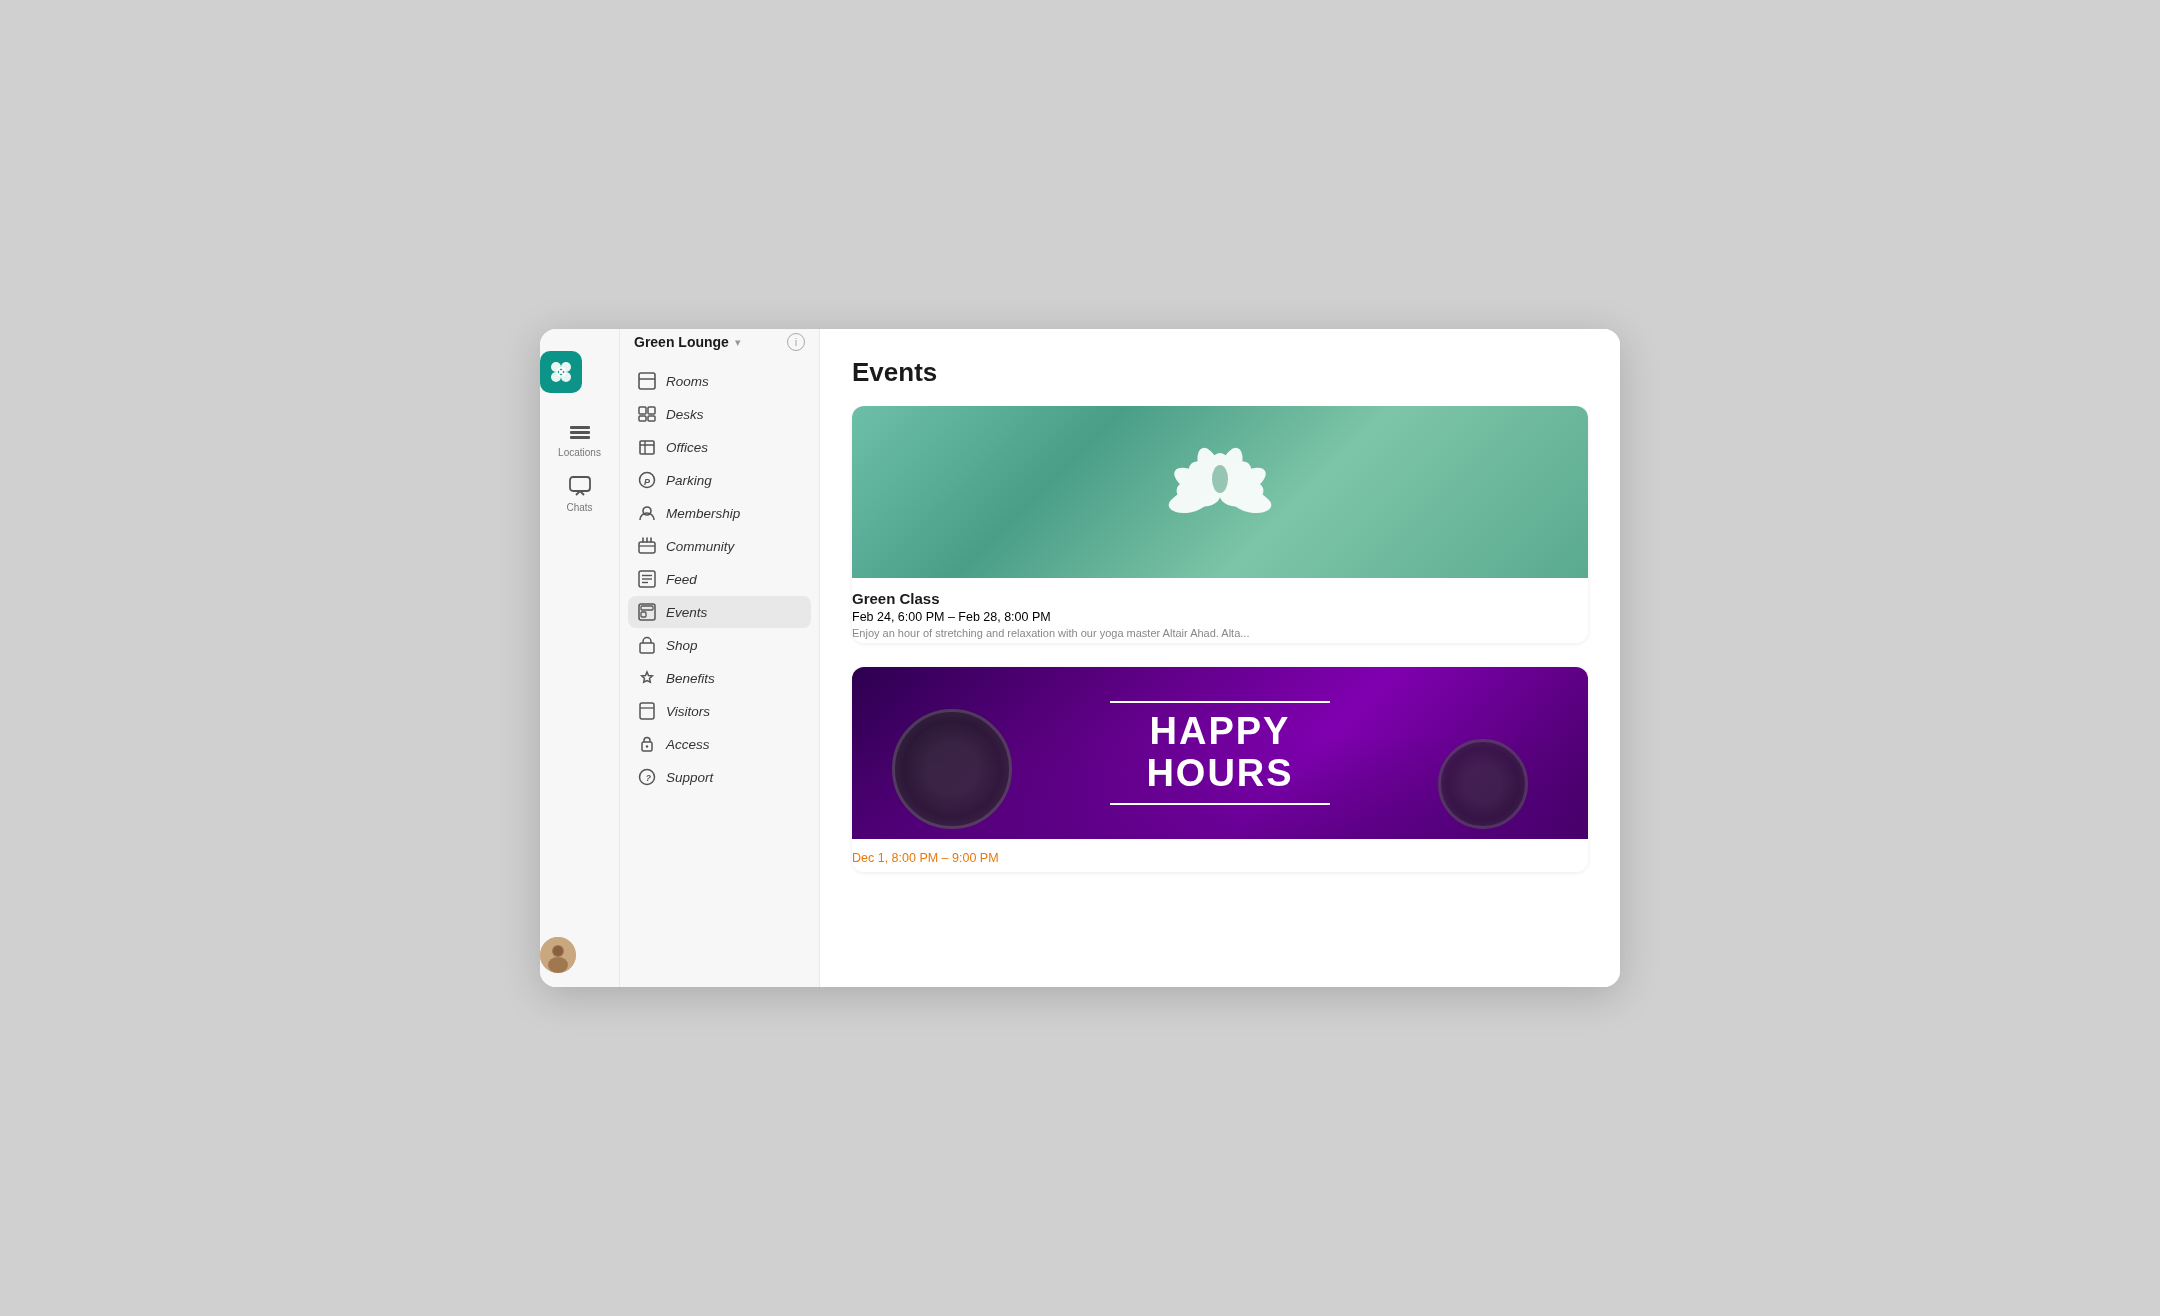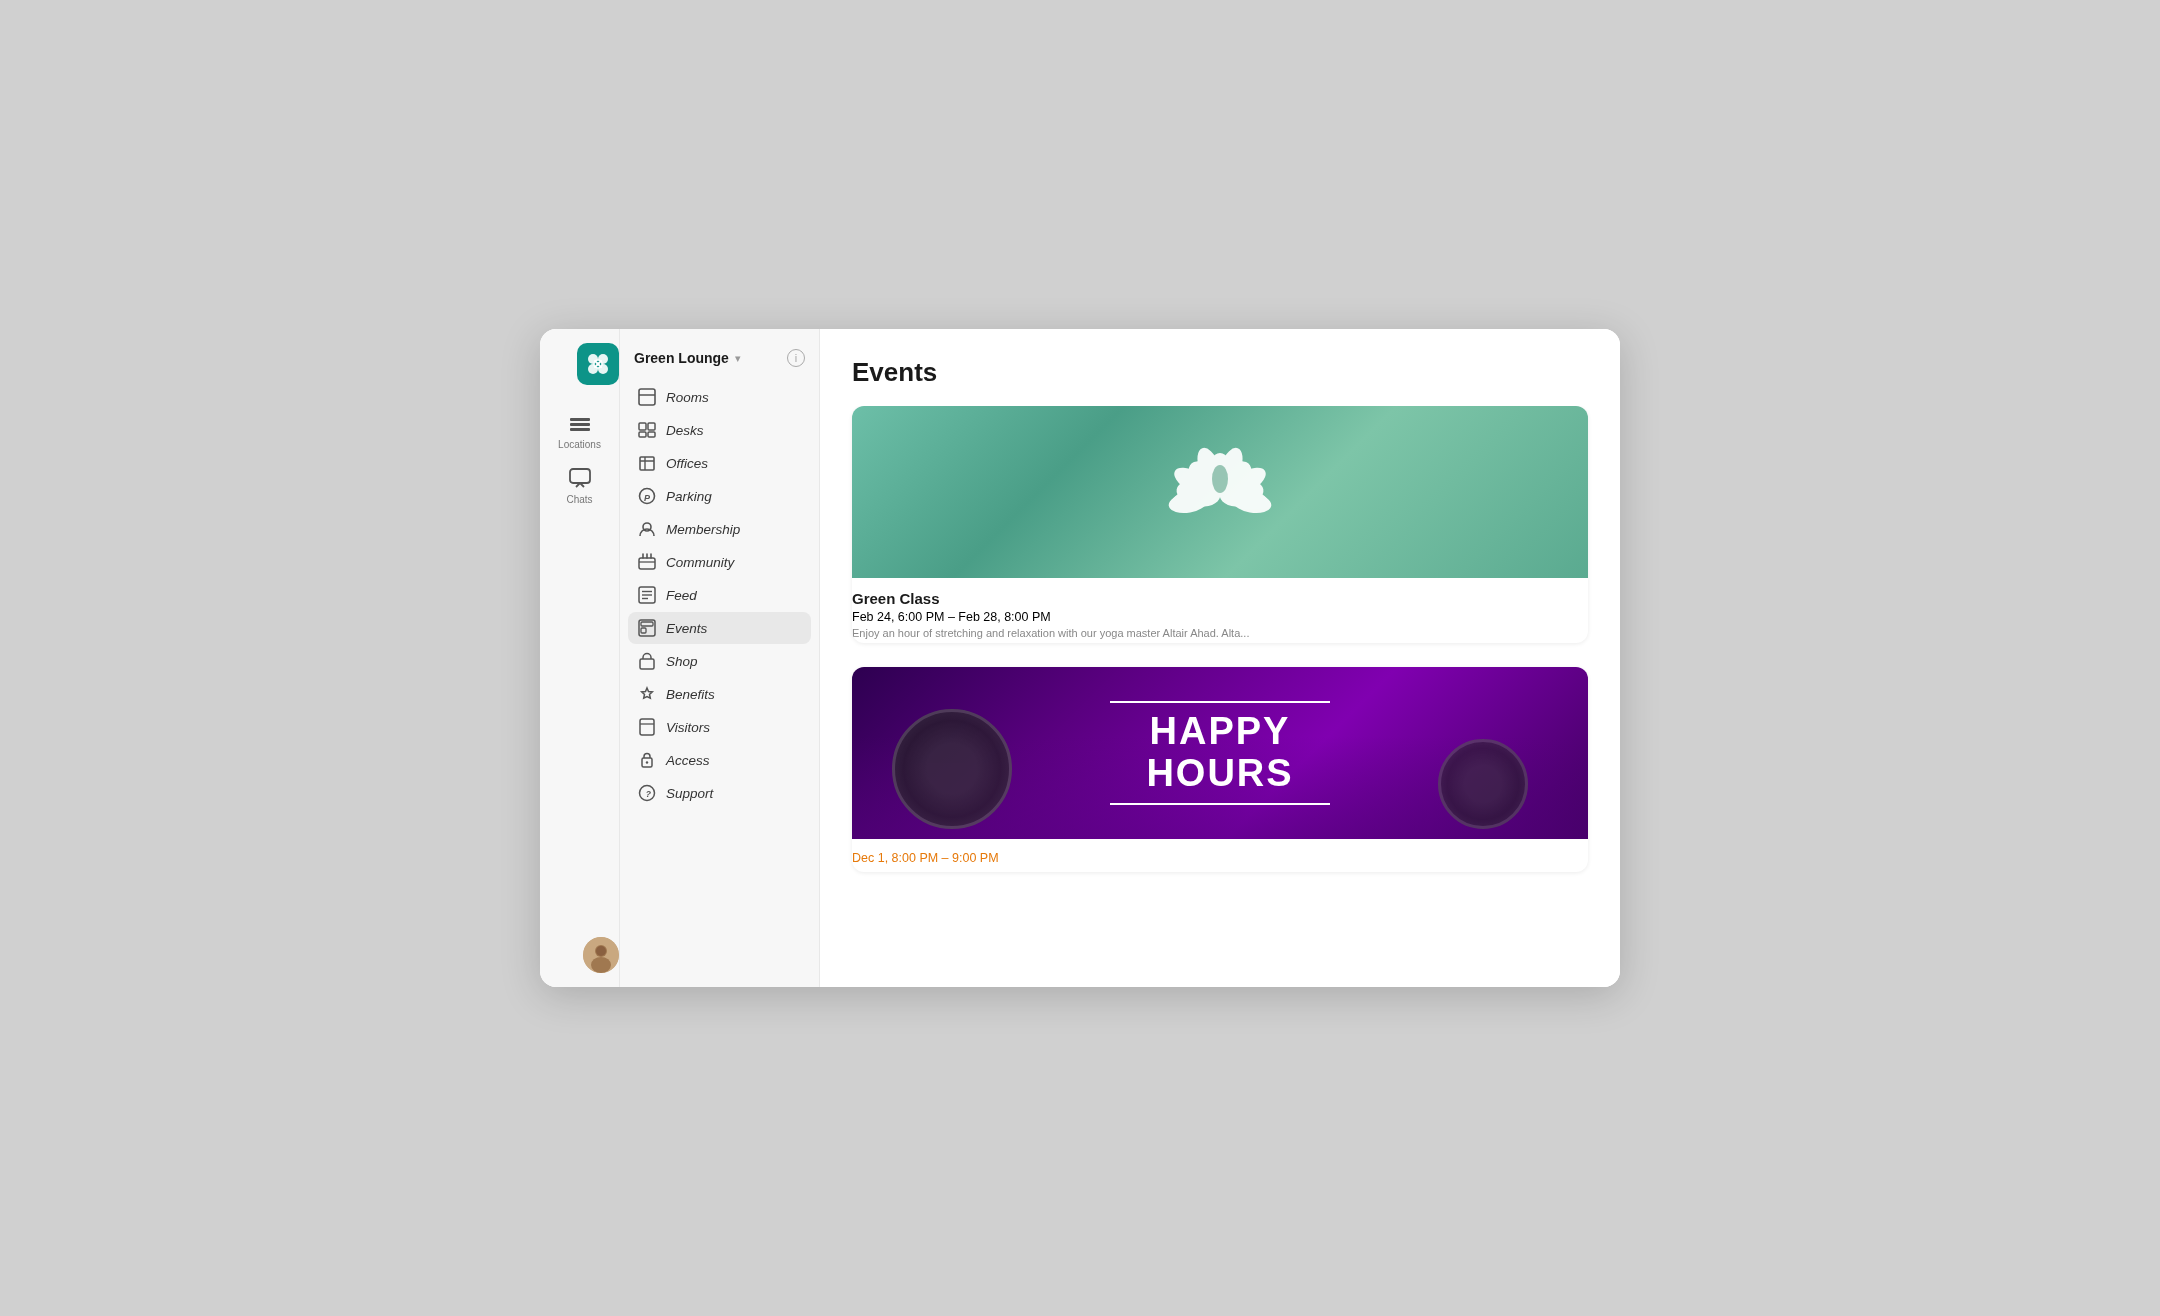--- a/index.html
+++ b/index.html
@@ -23,22 +23,22 @@
       box-shadow: 0 8px 40px rgba(0,0,0,0.18);
     }
 
     
     .icon-rail {
       width: 80px;
       background: #f7f7f7;
       border-right: 1px solid #e8e8e8;
       display: flex;
       flex-direction: column;
-      align-items: flex-end;
-      padding-top: 14px;
+      align-items: flex-start;
+      padding-top: 22px;
       gap: 0;
     }
 
     .rail-logo {
       width: 42px;
       height: 42px;
       background: #0d9488;
       border-radius: 10px;
       display: flex;
       align-items: center;
@@ -92,21 +92,21 @@
       flex-shrink: 0;
     }
 
     
     .sidebar {
       width: 200px;
       background: #f7f7f7;
       border-right: 1px solid #e8e8e8;
       display: flex;
       flex-direction: column;
-      padding-top: 20px;
+      padding-top: 4px;
     }
 
     .sidebar-header {
       display: flex;
       align-items: center;
       justify-content: space-between;
       padding: 0 14px 14px 14px;
     }
 
     .sidebar-title-row {

